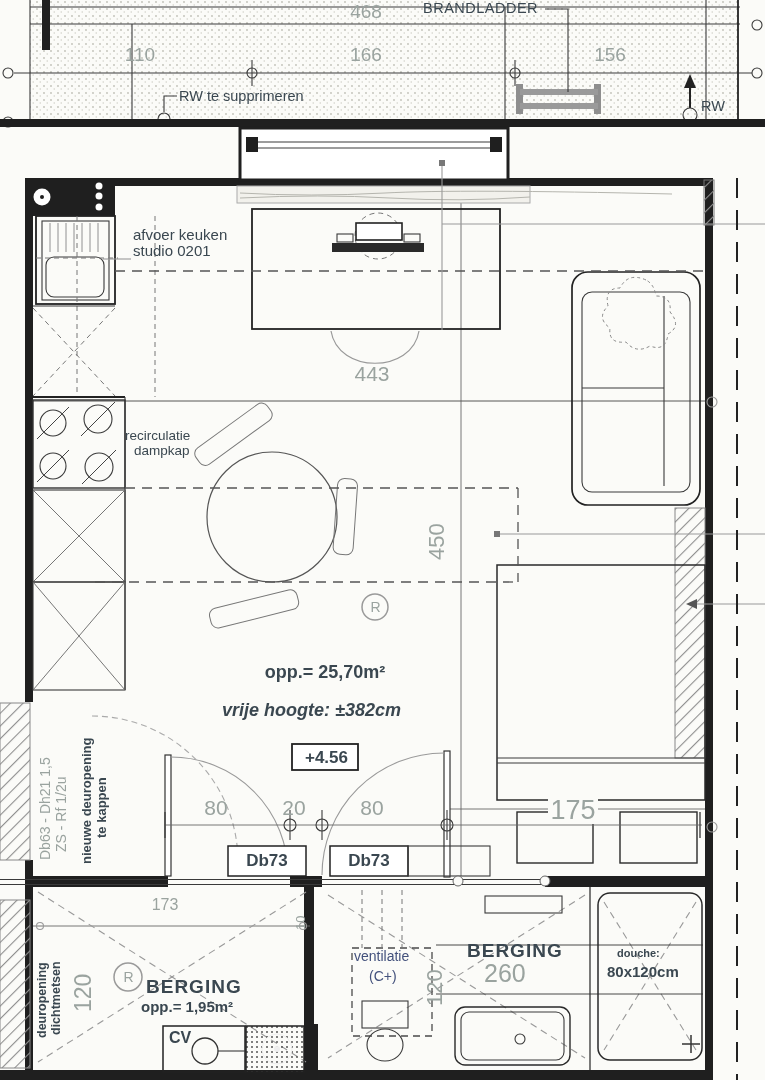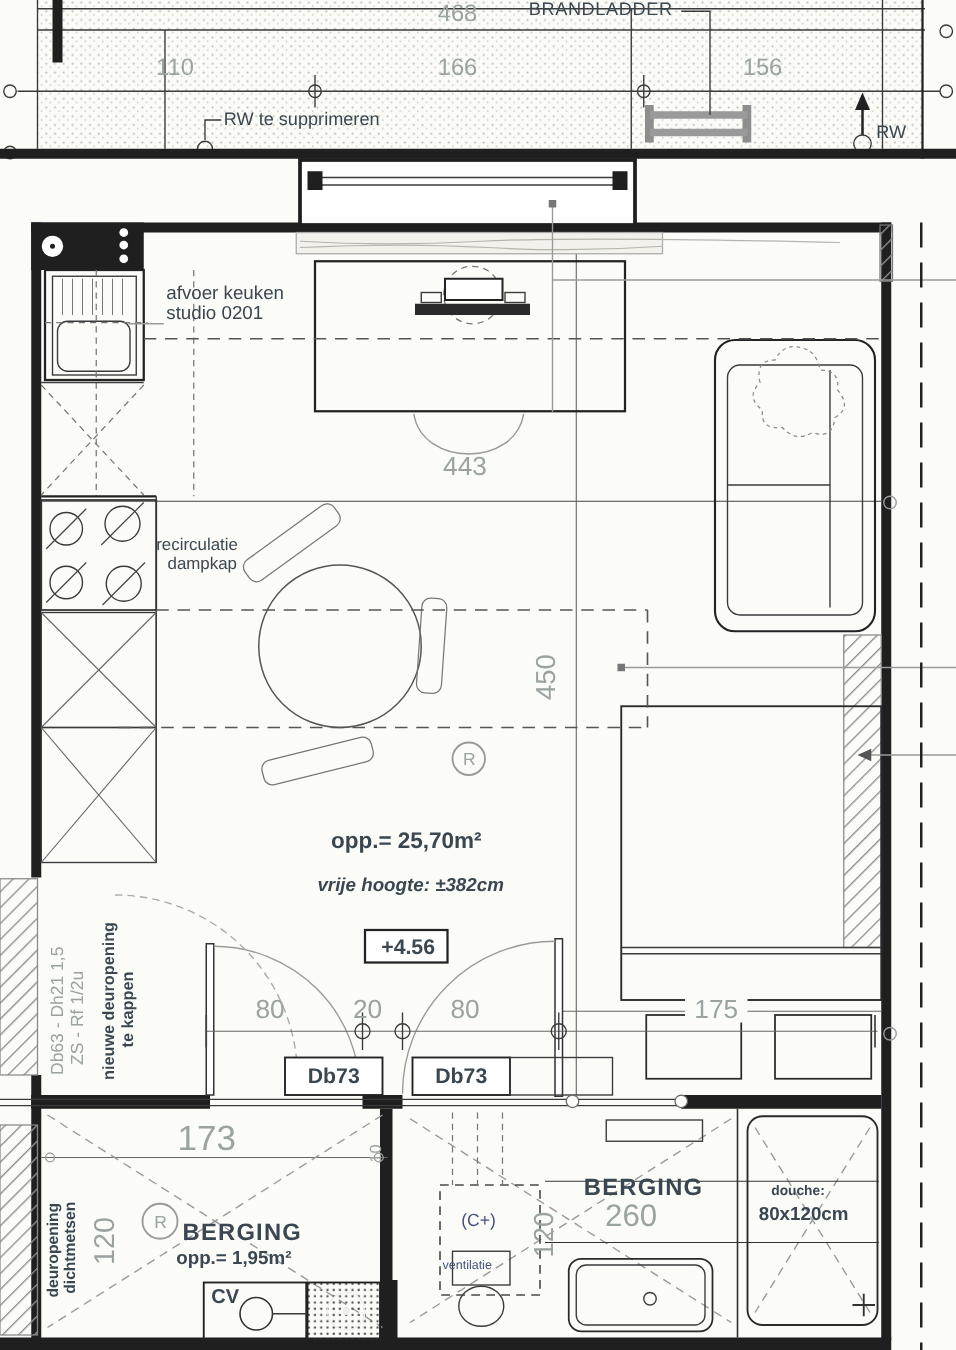--- a/index.html
+++ b/index.html
@@ -312,44 +312,44 @@
 
 <div class="t" style="left:133px;top:227px;font-size:15px">afvoer keuken</div>
 <div class="t" style="left:133px;top:243px;font-size:15px">studio 0201</div>
 <div class="t" style="left:125px;top:429px;font-size:13.5px">recirculatie</div>
 <div class="t" style="left:134px;top:444px;font-size:13.5px">dampkap</div>
 
 <div class="t dim ctr" style="left:348px;top:363px;width:48px;font-size:21px">443</div>
 <div class="t dim vert" style="left:426px;top:560px;font-size:22px">450</div>
 <div class="t dim ctr" style="left:367px;top:600px;width:17px;font-size:14px">R</div>
 <div class="t ctr b" style="left:240px;top:663px;width:170px;font-size:18px">opp.= 25,70m²</div>
-<div class="t ctr b i" style="left:221px;top:701px;width:215px;font-size:15px">vrije hoogte: ±382cm</div>
+<div class="t ctr b i" style="left:204px;top:701px;width:215px;font-size:18px">vrije hoogte: ±382cm</div>
 <div class="t ctr b" style="left:292px;top:749px;width:69px;font-size:17px">+4.56</div>
 <div class="t dim ctr" style="left:196px;top:797px;width:40px;font-size:21px">80</div>
 <div class="t dim ctr" style="left:276px;top:797px;width:36px;font-size:21px">20</div>
 <div class="t dim ctr" style="left:352px;top:797px;width:40px;font-size:21px">80</div>
-<div class="t dim ctr bgp" style="left:548px;top:797px;width:46px;font-size:21px">175</div>
+<div class="t dim ctr bgp" style="left:548px;top:797px;width:46px;font-size:27px">175</div>
 <div class="t ctr b" style="left:228px;top:852px;width:78px;font-size:17px">Db73</div>
 <div class="t ctr b" style="left:330px;top:852px;width:78px;font-size:17px">Db73</div>
 <div class="t dim vert" style="left:38px;top:860px;font-size:14px">Db63 - Dh21 1,5</div>
 <div class="t dim vert" style="left:54px;top:852px;font-size:14px">ZS - Rf 1/2u</div>
 <div class="t vert b" style="left:80px;top:864px;font-size:13px">nieuwe deuropening</div>
 <div class="t vert b" style="left:95px;top:838px;font-size:13px">te kappen</div>
 
-<div class="t dim ctr bgp" style="left:140px;top:897px;width:46px;font-size:28px">173</div>
+<div class="t dim ctr bgp" style="left:140px;top:897px;width:46px;font-size:16px">173</div>
 <div class="t dim vert" style="left:294px;top:930px;font-size:13px">10</div>
 <div class="t dim vert" style="left:72px;top:1012px;font-size:23px">120</div>
 <div class="t vert b" style="left:36px;top:1038px;font-size:12.5px">deuropening</div>
 <div class="t vert b" style="left:50px;top:1035px;font-size:12.5px">dichtmetsen</div>
 <div class="t dim ctr" style="left:120px;top:970px;width:17px;font-size:14px">R</div>
 <div class="t b" style="left:146px;top:977px;font-size:19px;letter-spacing:1px">BERGING</div>
 <div class="t b" style="left:141px;top:999px;font-size:15px">opp.= 1,95m²</div>
 <div class="t b" style="left:169px;top:1030px;font-size:16px">CV</div>
 
 <div class="t b" style="left:467px;top:941px;font-size:19px;letter-spacing:1px">BERGING</div>
 <div class="t dim" style="left:484px;top:961px;font-size:25px">260</div>
 <div class="t dim vert" style="left:424px;top:1006px;font-size:22px">120</div>
-<div class="t" style="left:354px;top:1008px;font-size:10px;color:var(--blue)">ventilatie</div>
+<div class="t" style="left:354px;top:949px;font-size:14px;color:var(--blue)">ventilatie</div>
 <div class="t" style="left:369px;top:969px;font-size:14px;color:var(--blue)">(C+)</div>
 <div class="t b" style="left:617px;top:948px;font-size:11px">douche:</div>
 <div class="t b" style="left:607px;top:964px;font-size:15px">80x120cm</div>
 
 </div>
 
 </body></html>

